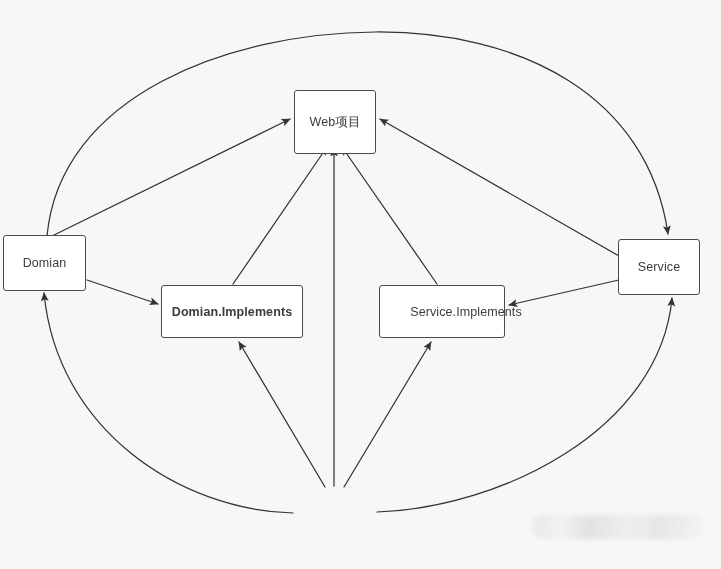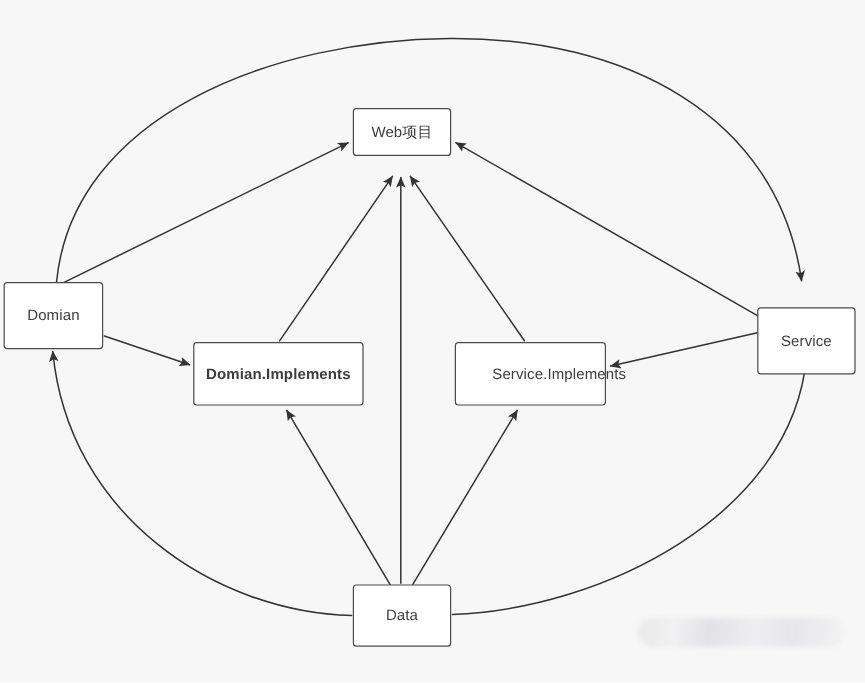--- a/index.html
+++ b/index.html
@@ -34,23 +34,23 @@
     color: #3c3c3c;
     font-size: 12.5px;
     letter-spacing: .1px;
     z-index: 2;
     box-shadow: 0 0 0 0 rgba(0,0,0,0);
   }
   .node-label {
     white-space: nowrap;
     pointer-events: none;
   }
-  #node-web      { left: 294px; top: 90px;  width: 82px;  height: 40px; }
+  #node-web      { left: 294px; top: 90px;  width: 82px;  height: 64px; }
   #node-domain   { left: 3px;   top: 235px; width: 83px;  height: 56px; }
-  #node-service  { left: 631px; top: 239px; width: 82px;  height: 56px; margin-top: 17px; }
+  #node-service  { left: 618px; top: 239px; width: 82px;  height: 56px; }
   #node-domimpl  { left: 161px; top: 285px; width: 142px; height: 53px; font-weight: bold; }
   #node-svcimpl  { left: 379px; top: 285px; width: 126px; height: 53px; padding-left: 48px; }
   #node-data     { left: 294px; top: 487px; width: 82px;  height: 52px; }
 
   #watermark {
     position: absolute;
     left: 532px;
     top: 515px;
     width: 172px;
     height: 24px;
@@ -119,19 +119,16 @@
   </div>
 
   <div class="node" id="node-domimpl">
     <span class="node-label">Domian.Implements</span>
   </div>
 
   <div class="node" id="node-svcimpl">
     <span class="node-label">Service.Implements</span>
   </div>
 
-  <div class="node" id="node-data">
-    <span class="node-label">Data</span>
-  </div>
 
   <div id="watermark"></div>
 
 </div>
 
 </body></html>

